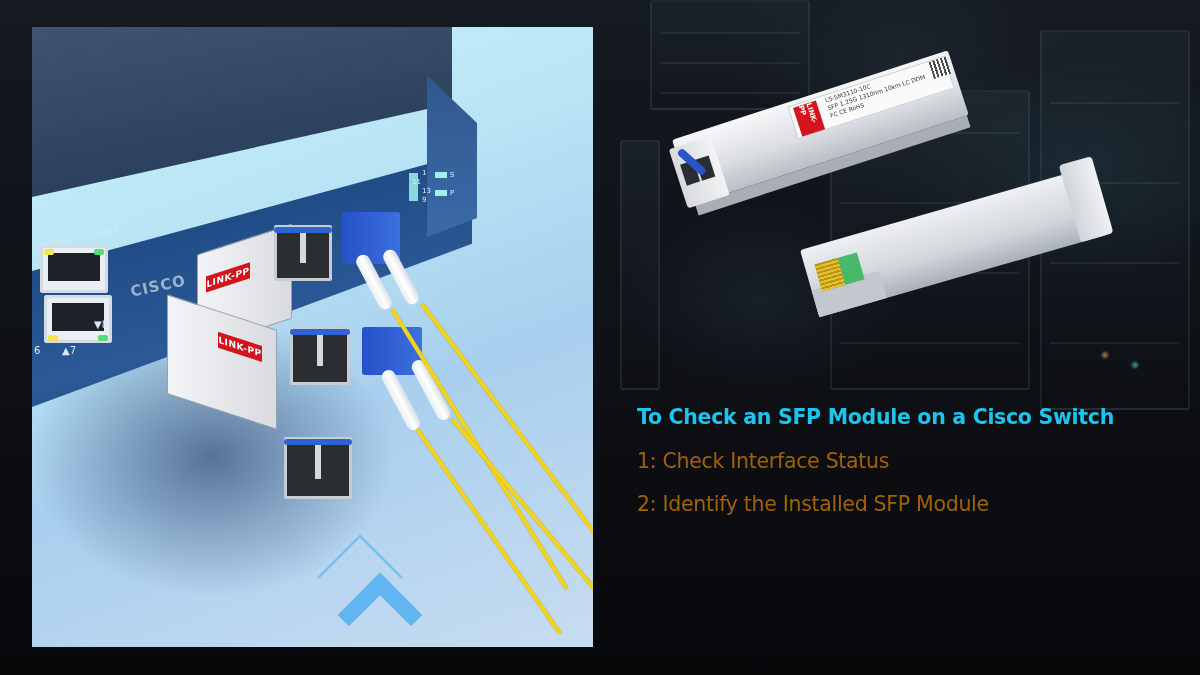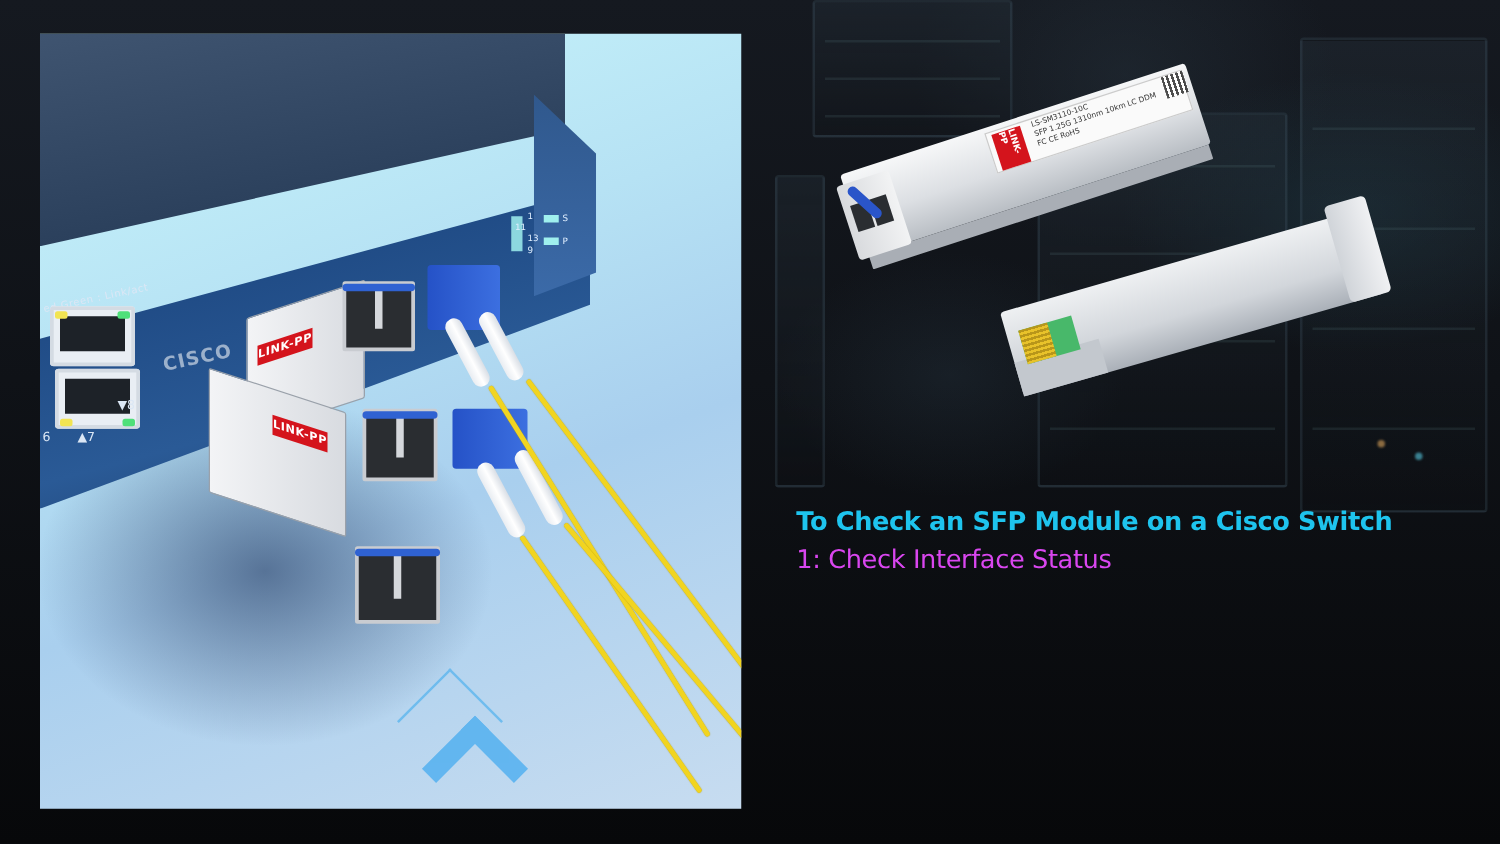--- a/index.html
+++ b/index.html
@@ -101,24 +101,24 @@
   .module-b .pcb { position: absolute; left: 10px; top: 18px; width: 44px; height: 28px; background: #48b86a; }
   .module-b .pins { position: absolute; left: 10px; top: 18px; width: 24px; height: 28px;
     background: repeating-linear-gradient(0deg, #e8c22a 0 2px, #b8961a 2px 4px); }
   .module-b .tray { position: absolute; left: 0; top: 42px; width: 70px; height: 28px; background: #c3c8ce; }
   .module-b .tail { position: absolute; right: -6px; top: -10px; width: 34px; height: 80px; background: linear-gradient(90deg,#d0d4d9,#f0f1f3); border-radius: 4px; }
 
   
   .info { position: absolute; left: 637px; top: 405px; width: 540px; }
   .info h1 {
     font-family: "DejaVu Sans", sans-serif; font-weight: bold; font-size: 20.5px;
-    color: #1ec4ee; letter-spacing: -0.3px; margin-bottom: 7px; white-space: nowrap;
+    color: #1ec4ee; letter-spacing: -0.3px; margin-bottom: 21px; white-space: nowrap;
   }
   .info li {
-    list-style: none; color: #d946ef; font-size: 20.5px; line-height: 22px;
+    list-style: none; color: #a16207; font-size: 20.5px; line-height: 22px;
     margin-bottom: 21px; white-space: nowrap; letter-spacing: -0.3px;
   }
 </style>
 </head>
 <body>
 
 <div class="bg">
   <div class="rack" style="left:650px;top:0;width:160px;height:110px;">
     <div class="slot" style="top:30px"></div>
       <div class="slot" style="top:60px"></div>
@@ -221,14 +221,15 @@
   <div class="tray"></div>
   <div class="pcb"></div>
   <div class="pins"></div>
   <div class="tail"></div>
 </div>
 
 <div class="info">
   <h1>To Check an SFP Module on a Cisco Switch</h1>
   <ul>
     <li>1: Check Interface Status</li>
+    <li>2: Identify the Installed SFP Module</li>
   </ul>
 </div>
 
 </body></html>

